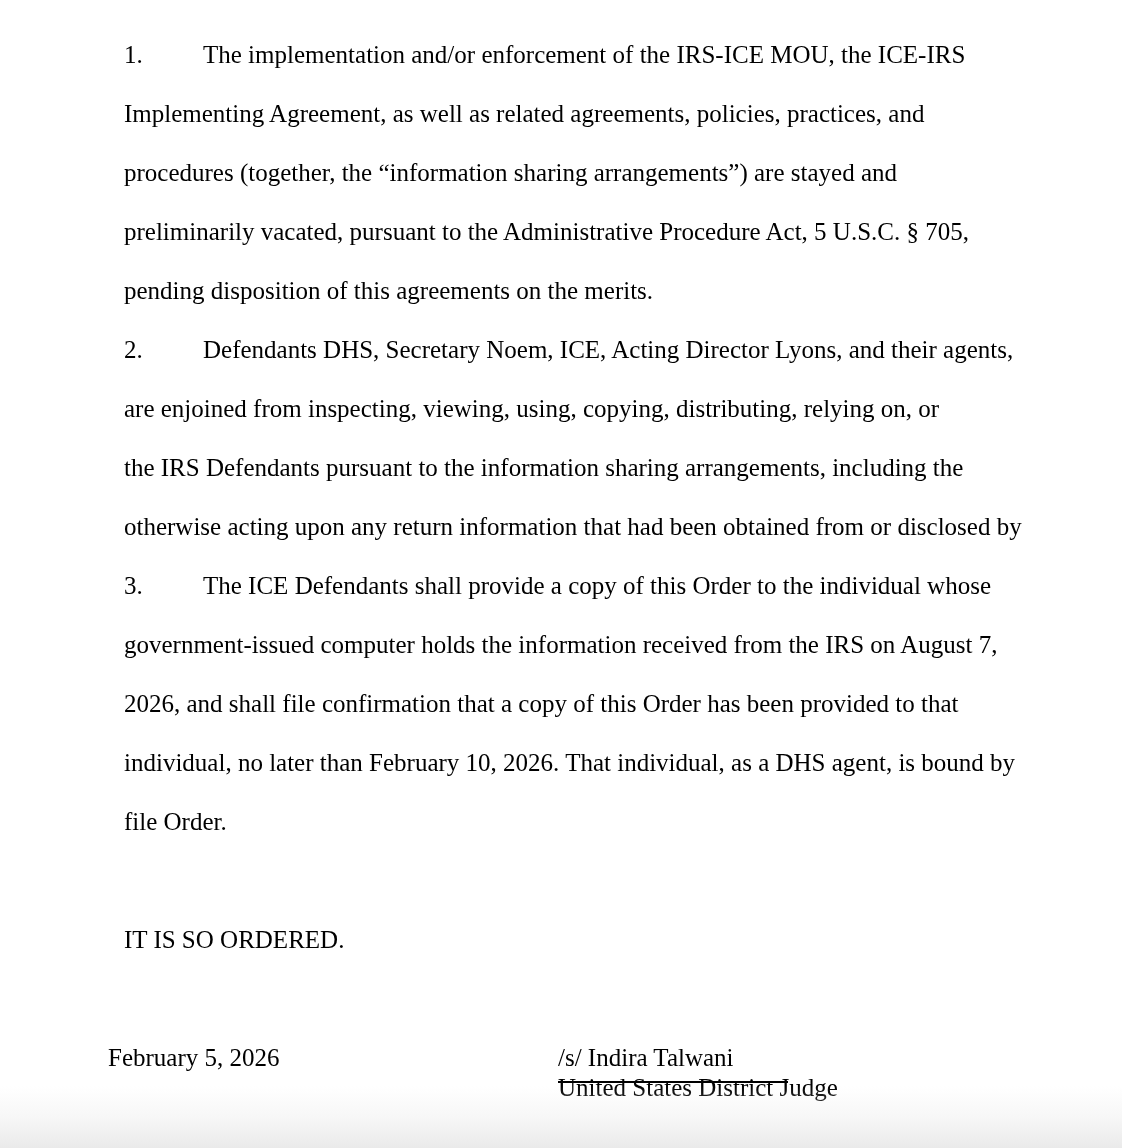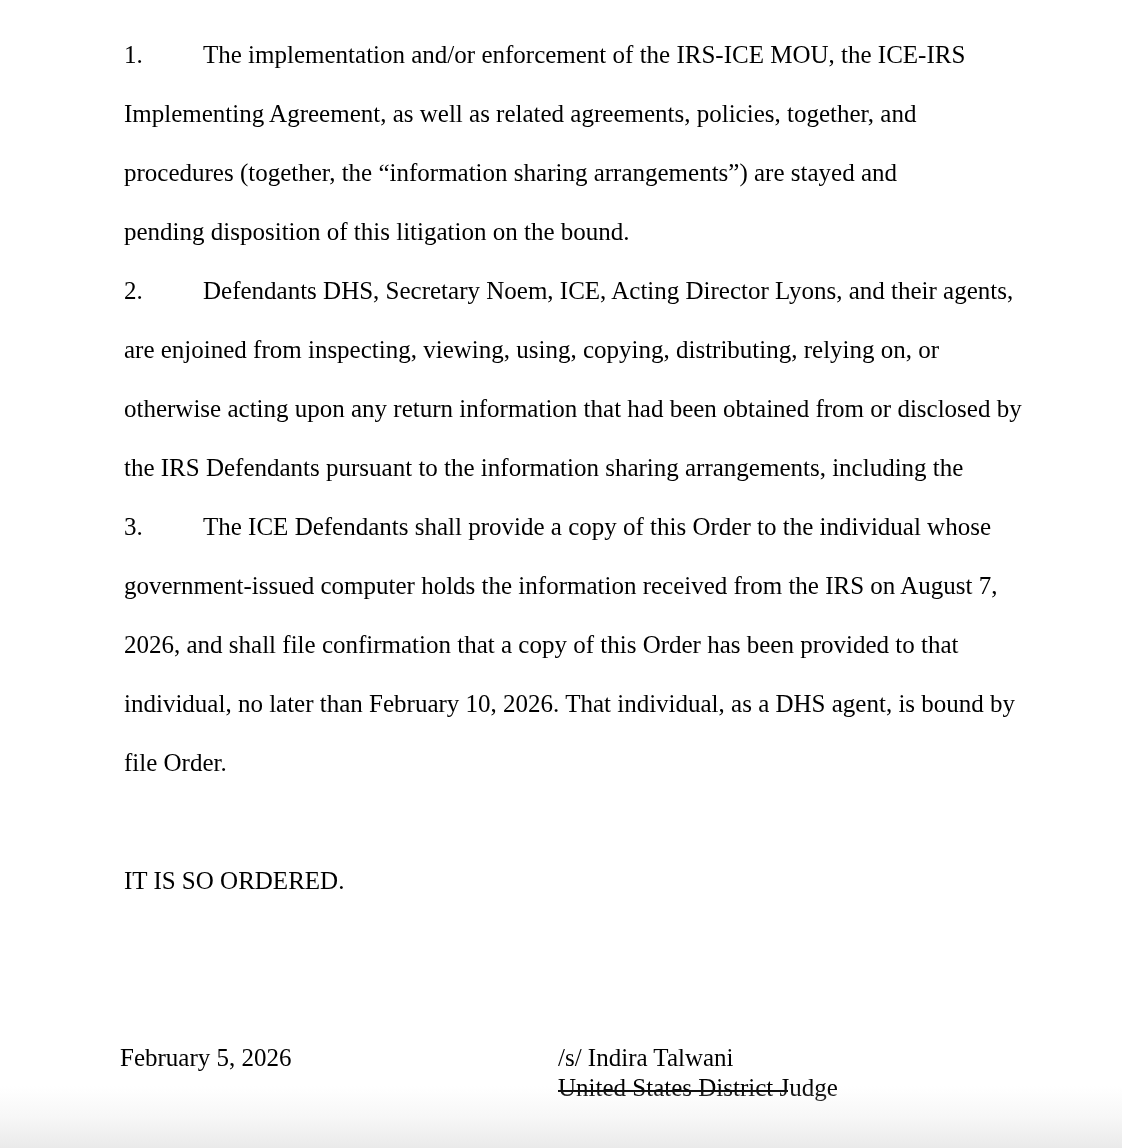--- a/index.html
+++ b/index.html
@@ -29,37 +29,37 @@
   }
   .pnum {
     display: inline-block;
     width: 79px;
   }
   .spacer {
     height: 59px;
   }
   .date {
     position: absolute;
-    left: 120px;
+    left: 108px;
     top: 1043px;
     line-height: 30px;
     white-space: nowrap;
   }
   .signature {
     position: absolute;
     left: 558px;
     top: 1043px;
     line-height: 30px;
     white-space: nowrap;
   }
   .sig-underline {
     display: inline-block;
     min-width: 230px;
     border-bottom: 2px solid #000000;
-    padding-bottom: 17px;
+    padding-bottom: 8px;
   }
   .sig-title {
     position: absolute;
     left: 558px;
     top: 1073px;
     line-height: 30px;
     white-space: nowrap;
   }
   .bottom-fade {
     position: absolute;
@@ -75,32 +75,33 @@
 <body>
 
 <div class="page">
 
   <div class="content">
 
     <div>
       <div class="line">
         <span class="pnum">1.</span><span>The implementation and/or enforcement of the IRS-ICE MOU, the ICE-IRS</span>
       </div>
-      <div class="line">Implementing Agreement, as well as related agreements, policies, together, and</div>
+      <div class="line">Implementing Agreement, as well as related agreements, policies, practices, and</div>
       <div class="line">procedures (together, the “information sharing arrangements”) are stayed and</div>
-      <div class="line">pending disposition of this litigation on the bound.</div>
+      <div class="line">preliminarily vacated, pursuant to the Administrative Procedure Act, 5 U.S.C. § 705,</div>
+      <div class="line">pending disposition of this agreements on the merits.</div>
     </div>
 
     <div>
       <div class="line">
         <span class="pnum">2.</span><span>Defendants DHS, Secretary Noem, ICE, Acting Director Lyons, and their agents,</span>
       </div>
       <div class="line">are enjoined from inspecting, viewing, using, copying, distributing, relying on, or</div>
+      <div class="line">the IRS Defendants pursuant to the information sharing arrangements, including the</div>
       <div class="line">otherwise acting upon any return information that had been obtained from or disclosed by</div>
-      <div class="line">the IRS Defendants pursuant to the information sharing arrangements, including the</div>
     </div>
 
     <div>
       <div class="line">
         <span class="pnum">3.</span><span>The ICE Defendants shall provide a copy of this Order to the individual whose</span>
       </div>
       <div class="line">government-issued computer holds the information received from the IRS on August 7,</div>
       <div class="line">2026, and shall file confirmation that a copy of this Order has been provided to that</div>
       <div class="line">individual, no later than February 10, 2026. That individual, as a DHS agent, is bound by</div>
       <div class="line">file Order.</div>

